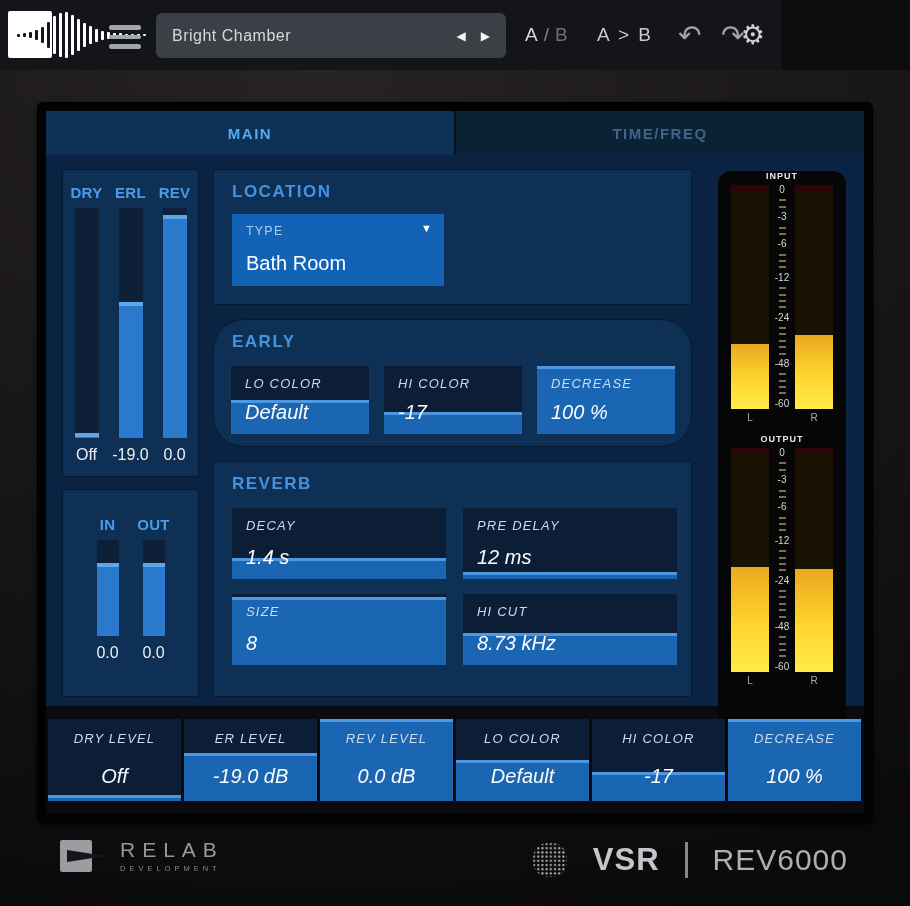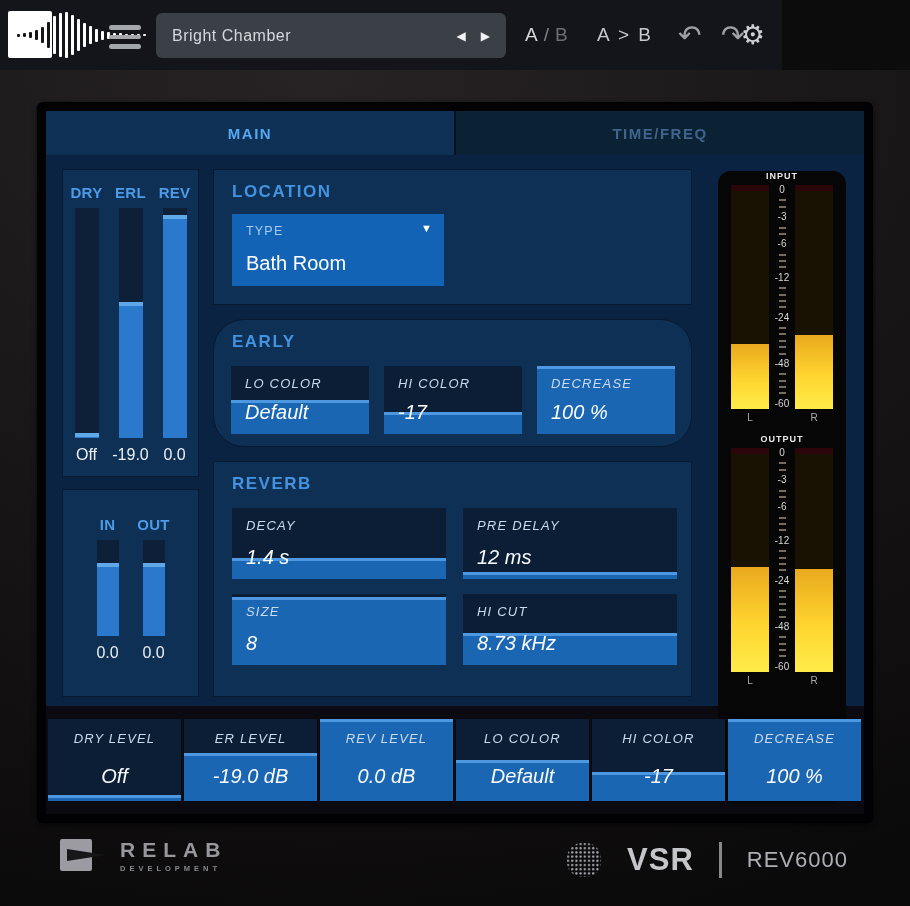--- a/index.html
+++ b/index.html
@@ -95,27 +95,27 @@
   .mfill { position:absolute; left:0; right:0; bottom:0;
     background:linear-gradient(180deg,#e9a91e 0%, #ffd52f 55%, #ffec49 100%); }
   .mscale { width:26px; display:flex; flex-direction:column; justify-content:space-between; align-items:center; }
   .mtick { width:7px; height:2px; background:#756d5e; }
   .mnum { font-size:10px; color:#d6d6d6; line-height:1; }
   .mchannels { display:flex; justify-content:center; height:13px; margin-top:3px; }
   .mch { width:38px; text-align:center; font-size:10px; color:#ababab; }
   .mchsp { width:26px; }
 
   
-  .relab-brand { position:absolute; left:60px; top:838px; display:flex; gap:12px;font-weight:bold; }
+  .relab-brand { position:absolute; left:60px; top:838px; display:flex; align-items:center; gap:12px; }
   .relab-text .nm { font-size:21px; letter-spacing:7px; color:#97979c; }
   .relab-text .sub { font-size:7.5px; letter-spacing:4px; color:#88888e; margin-top:2px; }
   .product-brand { position:absolute; right:62px; top:835px; display:flex; align-items:center; gap:25px; height:50px; }
   .vsr { font-size:31px; font-weight:800; color:#c5c6ca; letter-spacing:1px; }
   .pdiv { width:3px; height:36px; background:#87888c; }
-  .model { font-size:22px; font-weight:300; color:#aeafb4; letter-spacing:1px; }
+  .model { font-size:30px; font-weight:300; color:#aeafb4; letter-spacing:1px; }
 </style>
 </head>
 <body>
 
 <header class="topbar">
   <div class="logo-wave">
     <div class="logo-box"></div>
     <div class="wavebars" id="wavebars">
         <span class="wbar" style="height: 3px; background: rgb(23, 23, 26);"></span>
         <span class="wbar" style="height: 4px; background: rgb(23, 23, 26);"></span>

